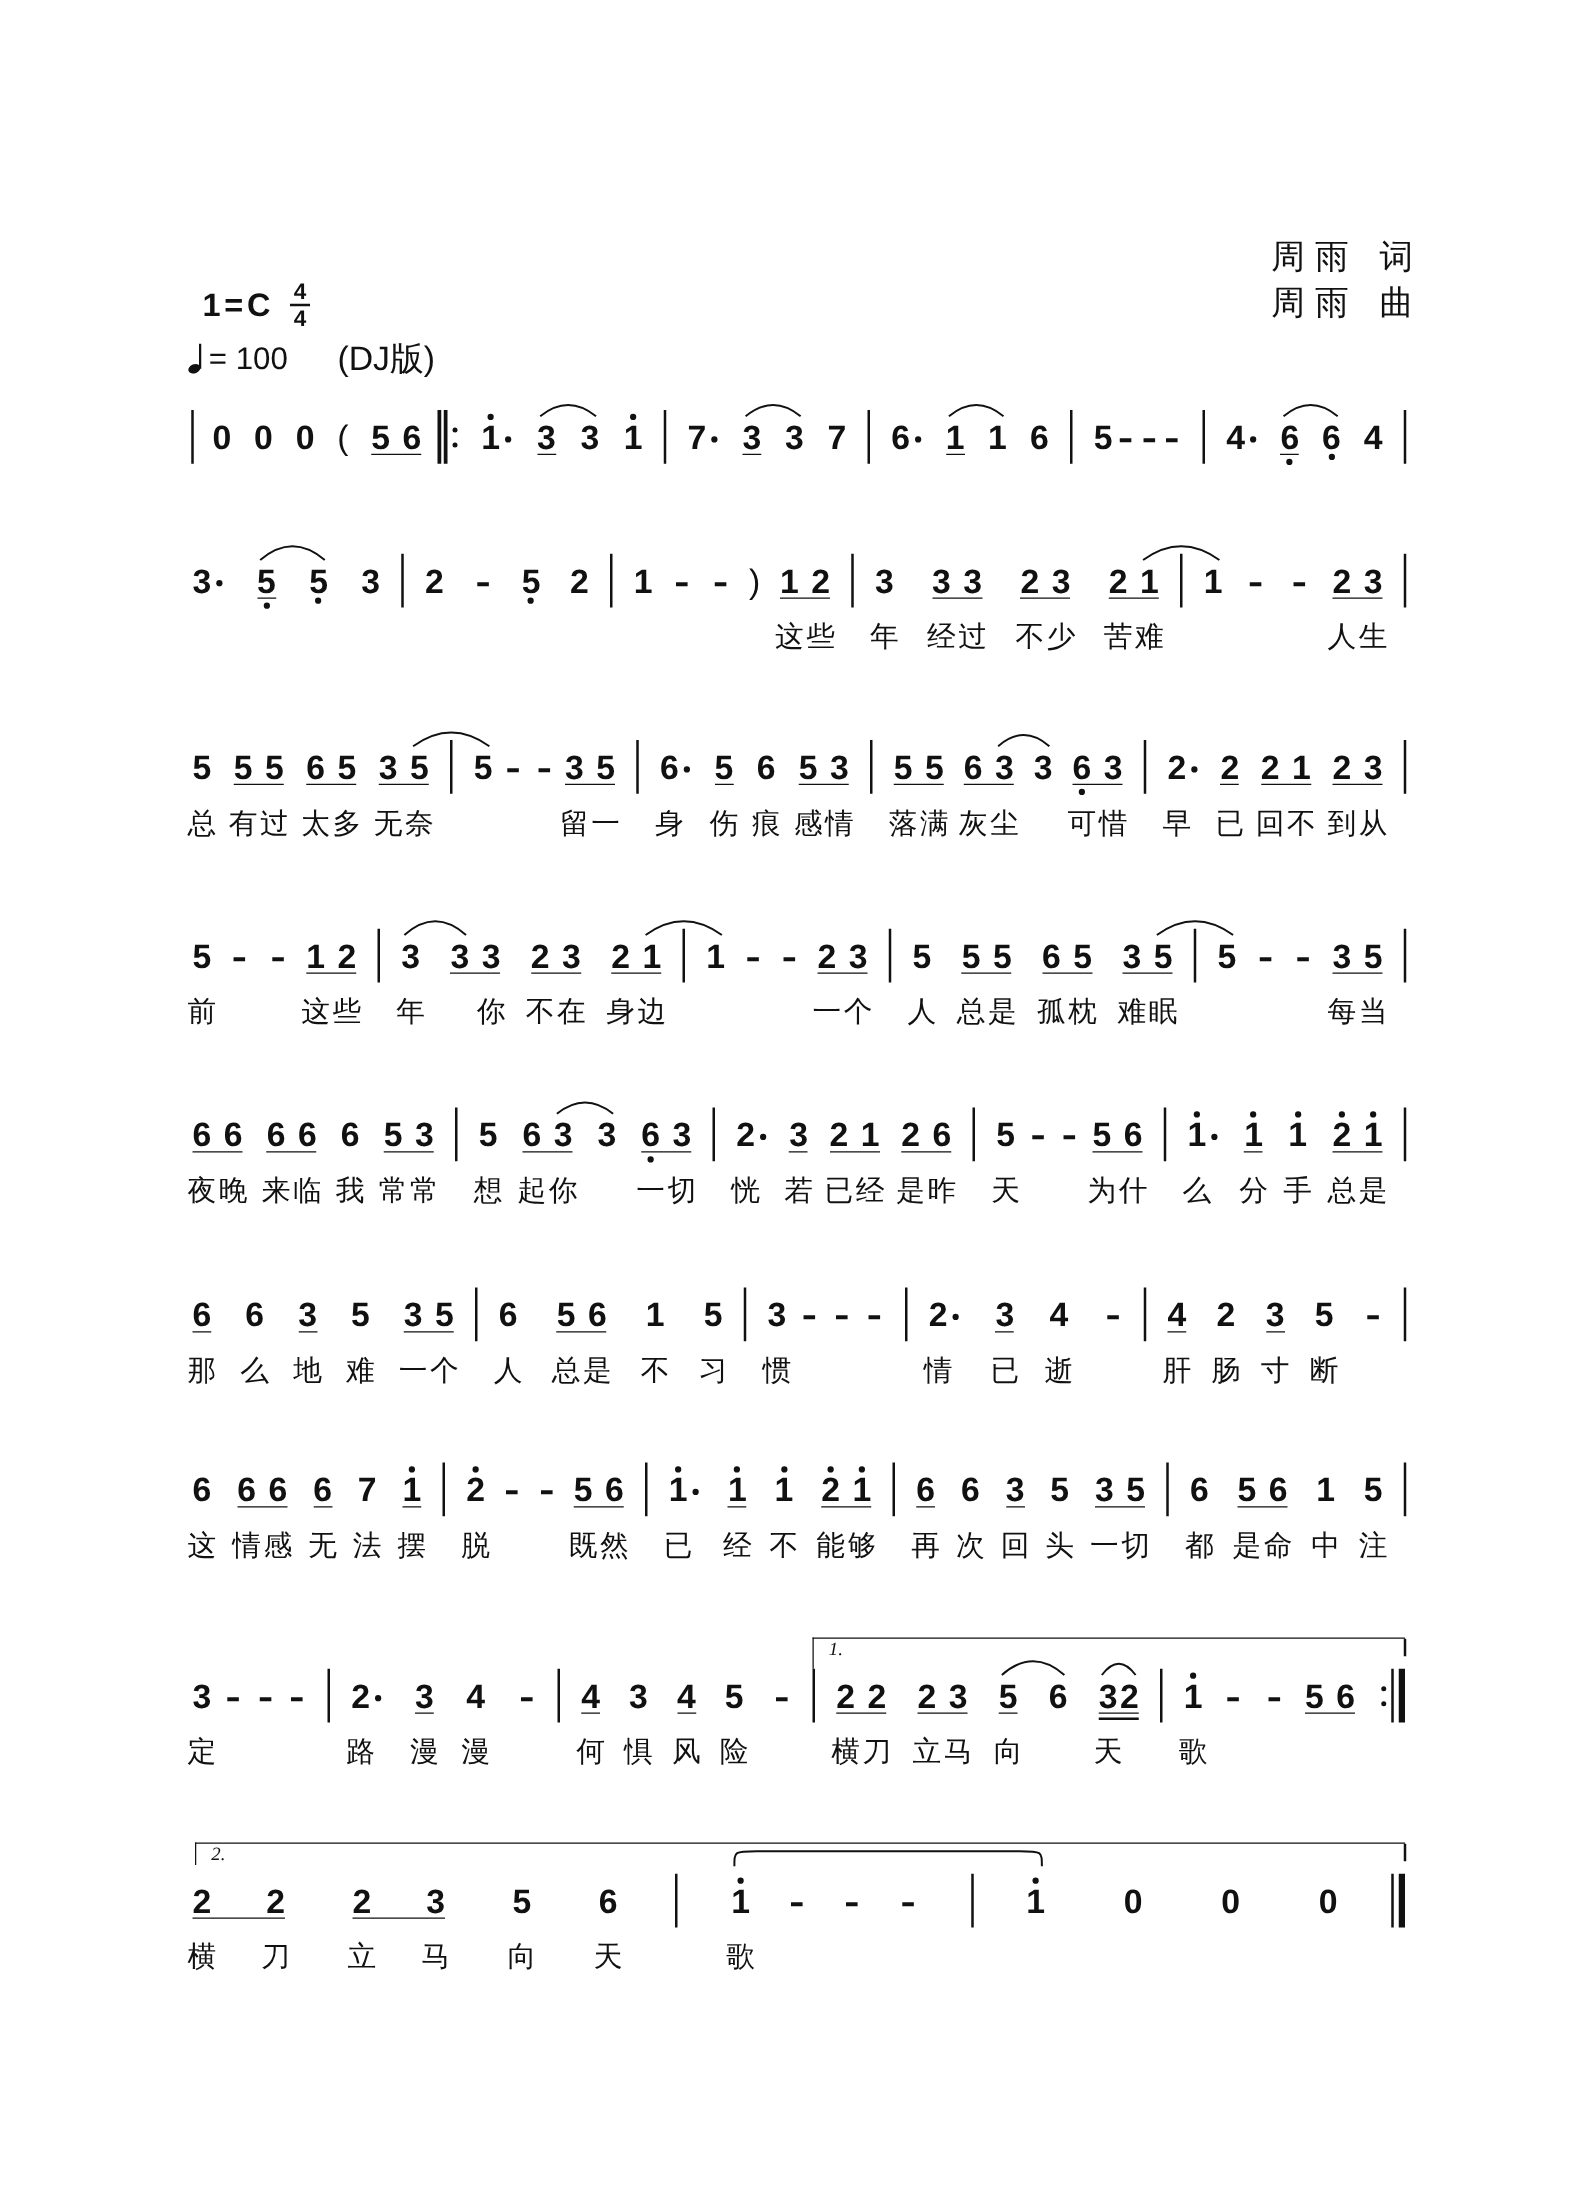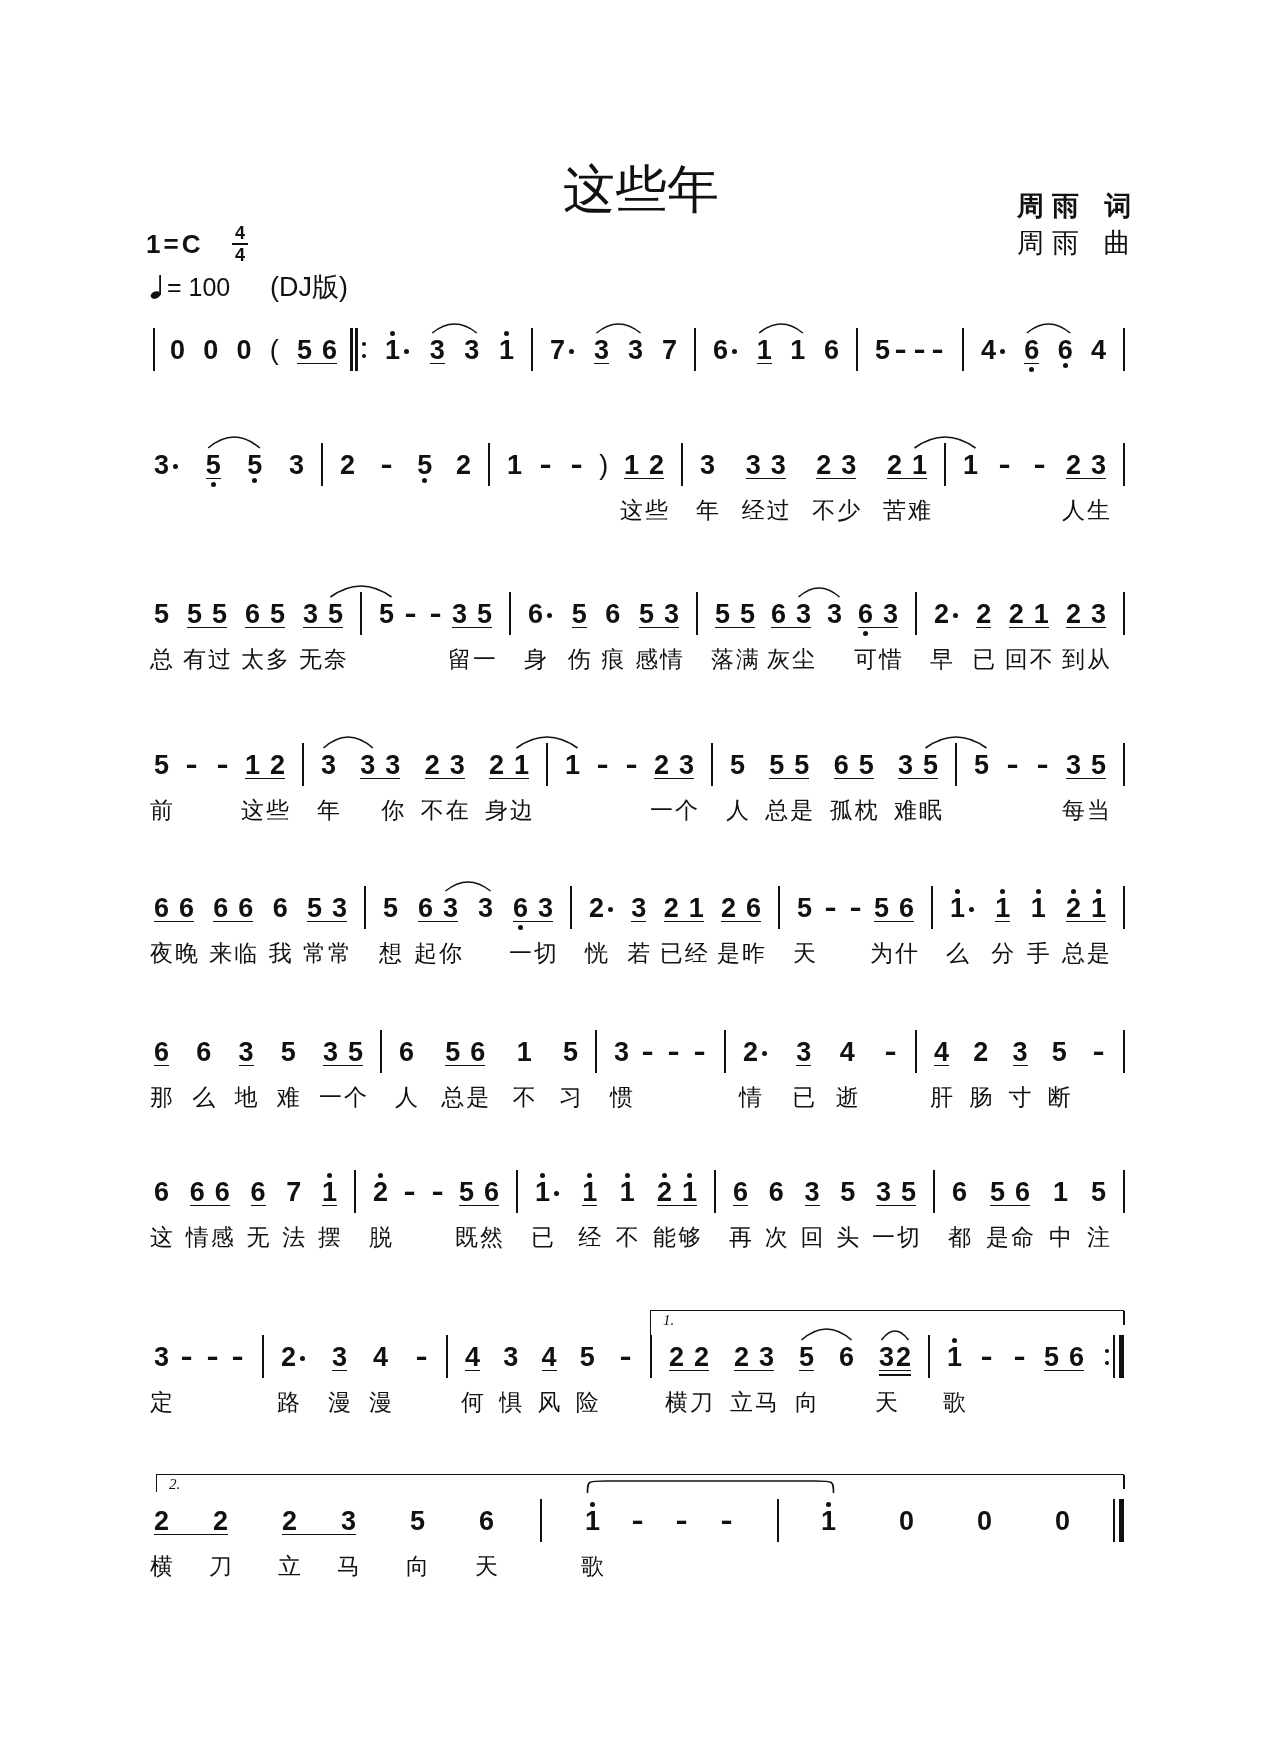--- a/index.html
+++ b/index.html
@@ -1,21 +1,21 @@
 <!DOCTYPE html>
 <html><head>
 <meta charset="utf-8">
 <style>
   html,body{margin:0;padding:0;background:#fff;}
   #page{position:relative;width:1272px;height:1752px;background:#fff;overflow:hidden;color:#111;font-family:"Liberation Sans",sans-serif;}
   .title{position:absolute;left:536px;top:158px;width:210px;text-align:center;font-family:"DejaVu Sans",sans-serif;font-size:52px;line-height:62px;color:#111;}
   .credit{position:absolute;left:1017px;font-family:"DejaVu Serif",serif;font-size:27px;line-height:32px;letter-spacing:8px;white-space:pre;color:#111;}
-  .credit.c1{top:190px;font-weight:bold;}
+  .credit.c1{top:190px;}
   .credit.c2{top:227px;}
-  .key{position:absolute;left:146px;top:224px;height:40px;font:bold 26px/40px "Liberation Sans",sans-serif;letter-spacing:3px;}
+  .key{position:absolute;left:162px;top:224px;height:40px;font:bold 26px/40px "Liberation Sans",sans-serif;letter-spacing:3px;}
   .timesig{position:absolute;left:231px;top:224px;width:18px;display:flex;flex-direction:column;align-items:center;font:bold 18px/18px "Liberation Sans",sans-serif;}
   .timesig .frac{width:16px;height:2px;background:#111;margin:1px 0;}
   .tempo-icon{position:absolute;left:150px;top:273px;width:15px;height:27px;}
   .tempo-bpm{position:absolute;left:167px;top:271px;font:25px/32px "Liberation Sans",sans-serif;}
   .tempo-ver{position:absolute;left:270px;top:270px;font:27px/34px "Liberation Sans",sans-serif;}
 
   #score{position:absolute;left:0;top:0;width:1272px;height:1752px;}
   .staff-row{position:absolute;left:0;width:1272px;height:40px;}
   .measure{position:absolute;top:0;height:40px;display:flex;align-items:flex-start;justify-content:space-between;box-sizing:border-box;}
   .note{position:relative;display:block;width:15px;height:40px;flex:none;}
@@ -35,21 +35,20 @@
   .rdot{position:absolute;width:4px;height:4px;border-radius:50%;background:#111;}
   .volta{position:absolute;box-sizing:border-box;border-top:1.6px solid #111;border-left:1.6px solid #111;}
   .volta .vr{position:absolute;right:-1px;top:0;width:1.6px;height:14px;background:#111;}
   .volta .vlabel{position:absolute;left:12px;top:1px;font:italic 15px/16px "Liberation Serif",serif;color:#111;}
   #slur-layer{position:absolute;left:0;top:0;pointer-events:none;}
 </style>
 </head>
 <body>
 
 <div id="page">
-  <div class="title">这些年</div>
   <div class="credit c1">周雨 词</div>
   <div class="credit c2">周雨 曲</div>
 
   <div class="key">1=C</div>
   <div class="timesig">
     <span>4</span>
     <span class="frac"></span>
     <span>4</span>
   </div>
 

